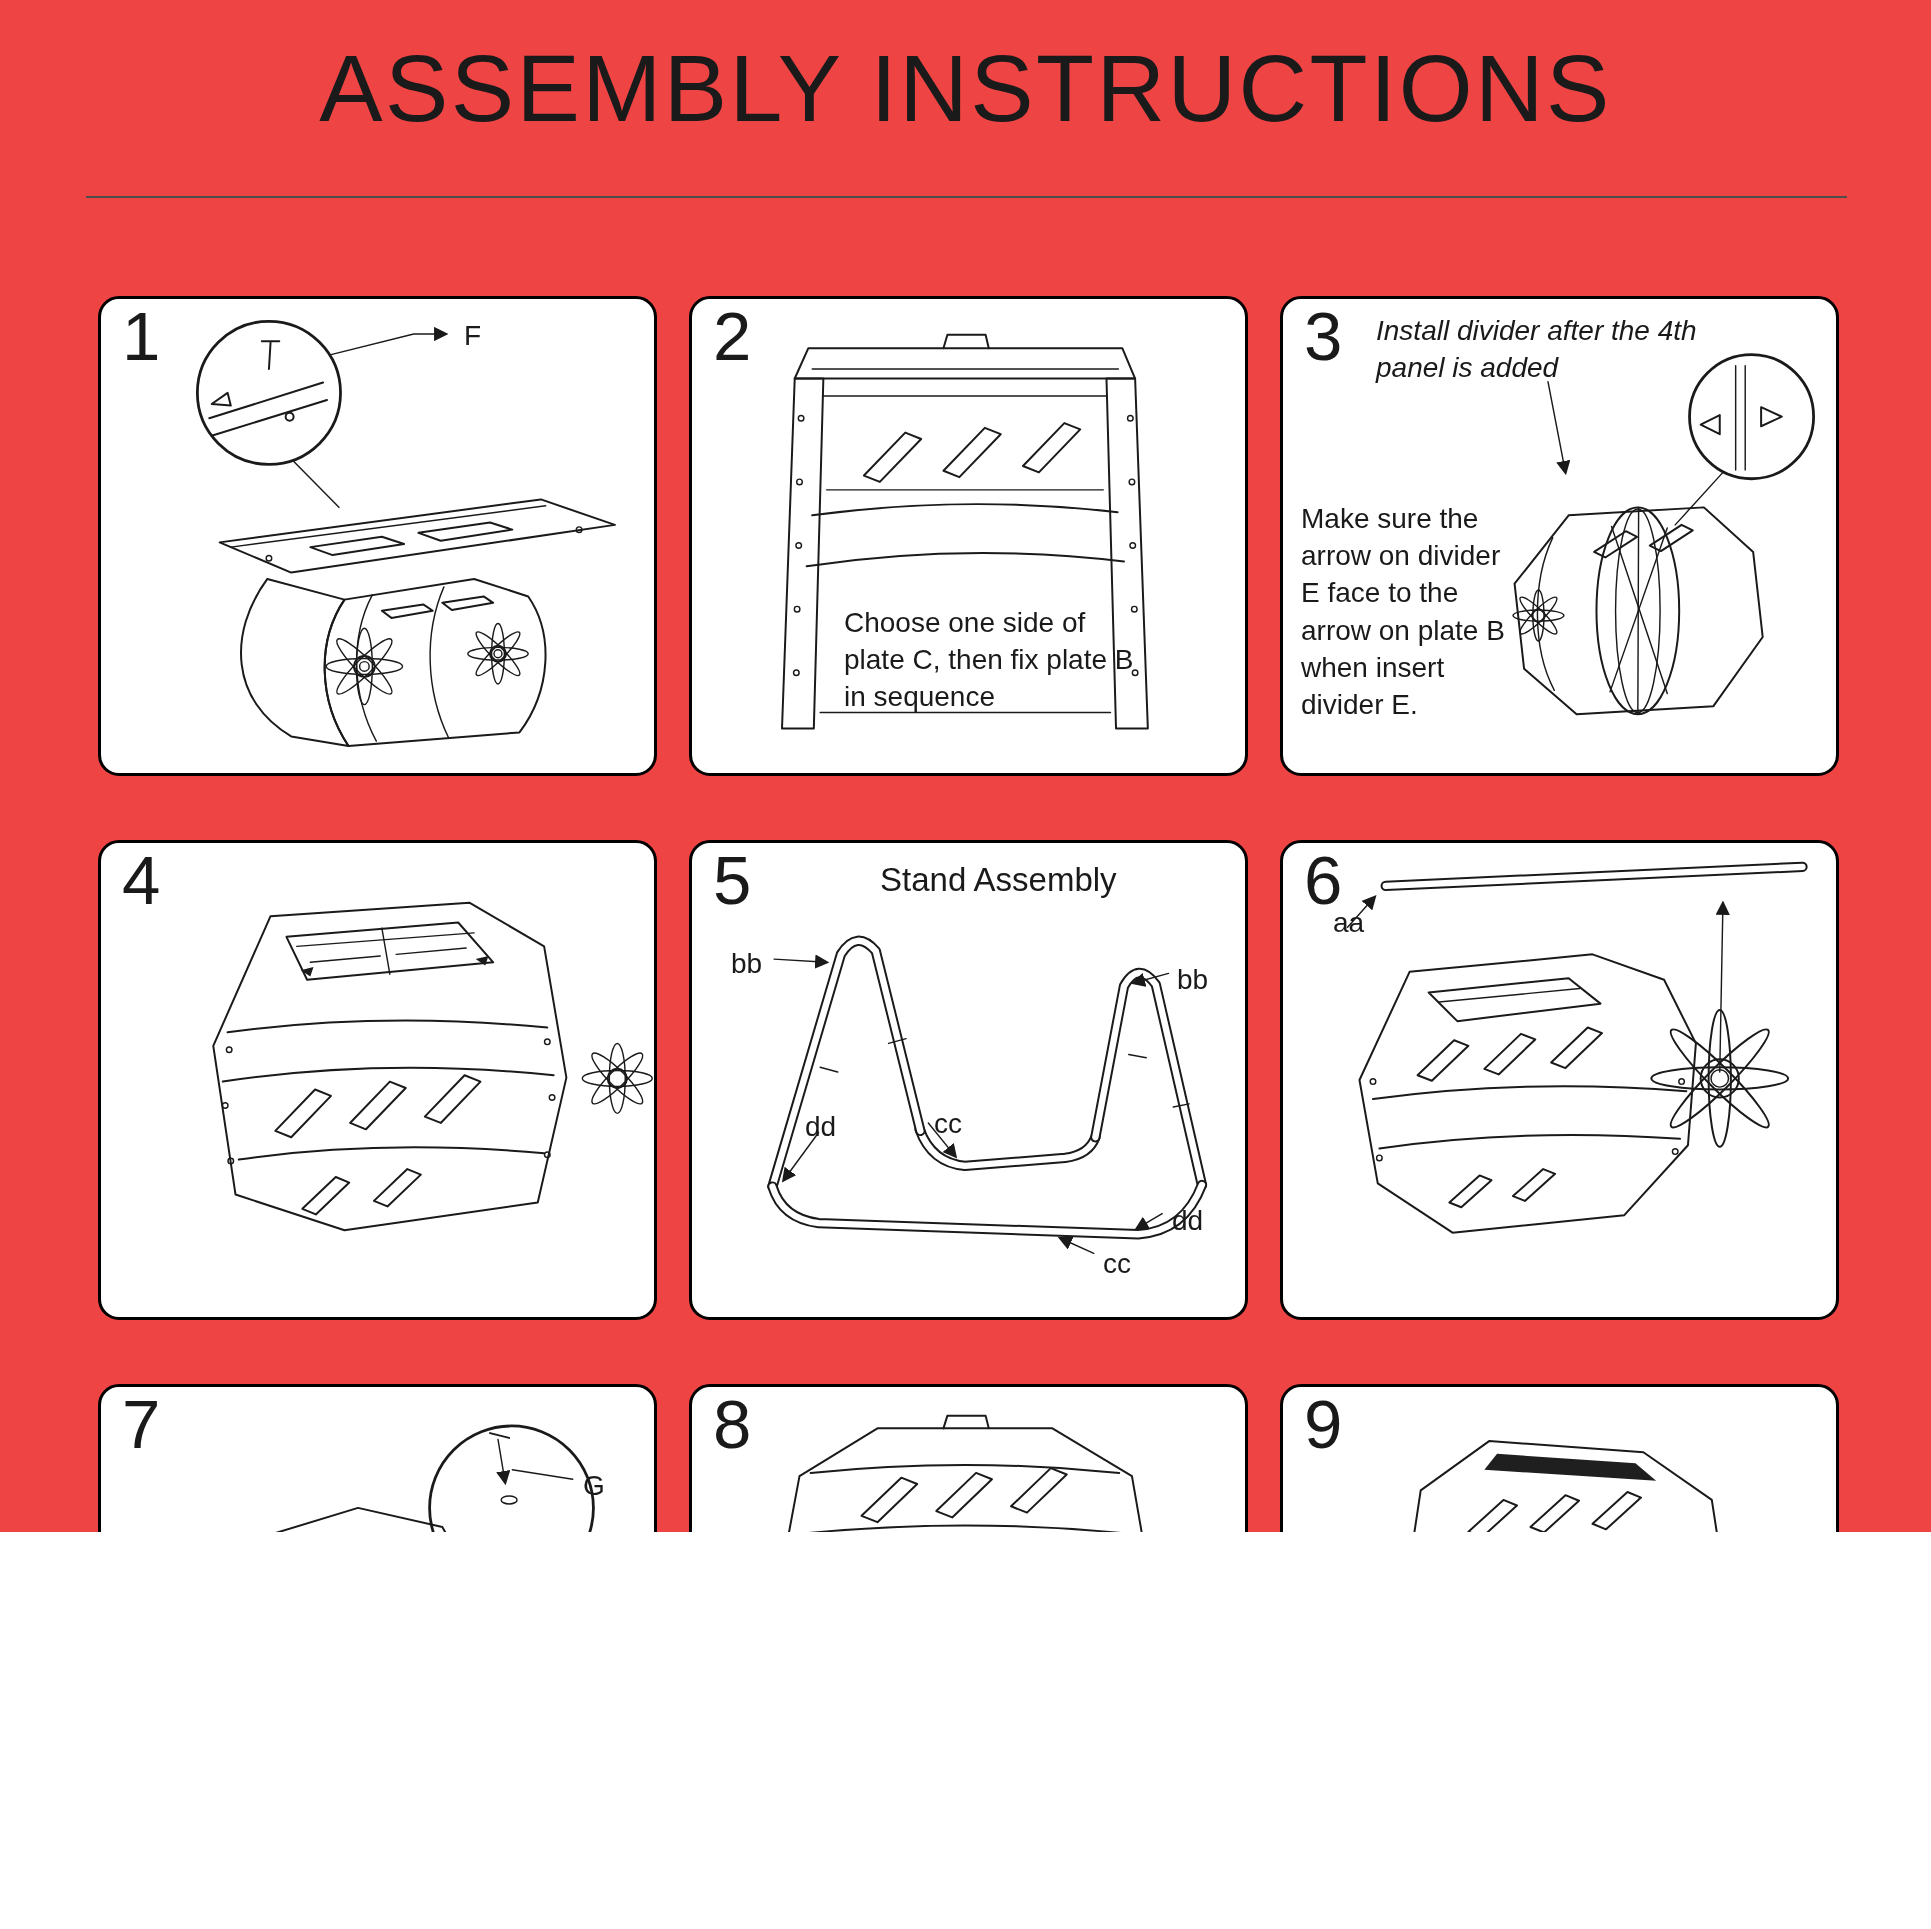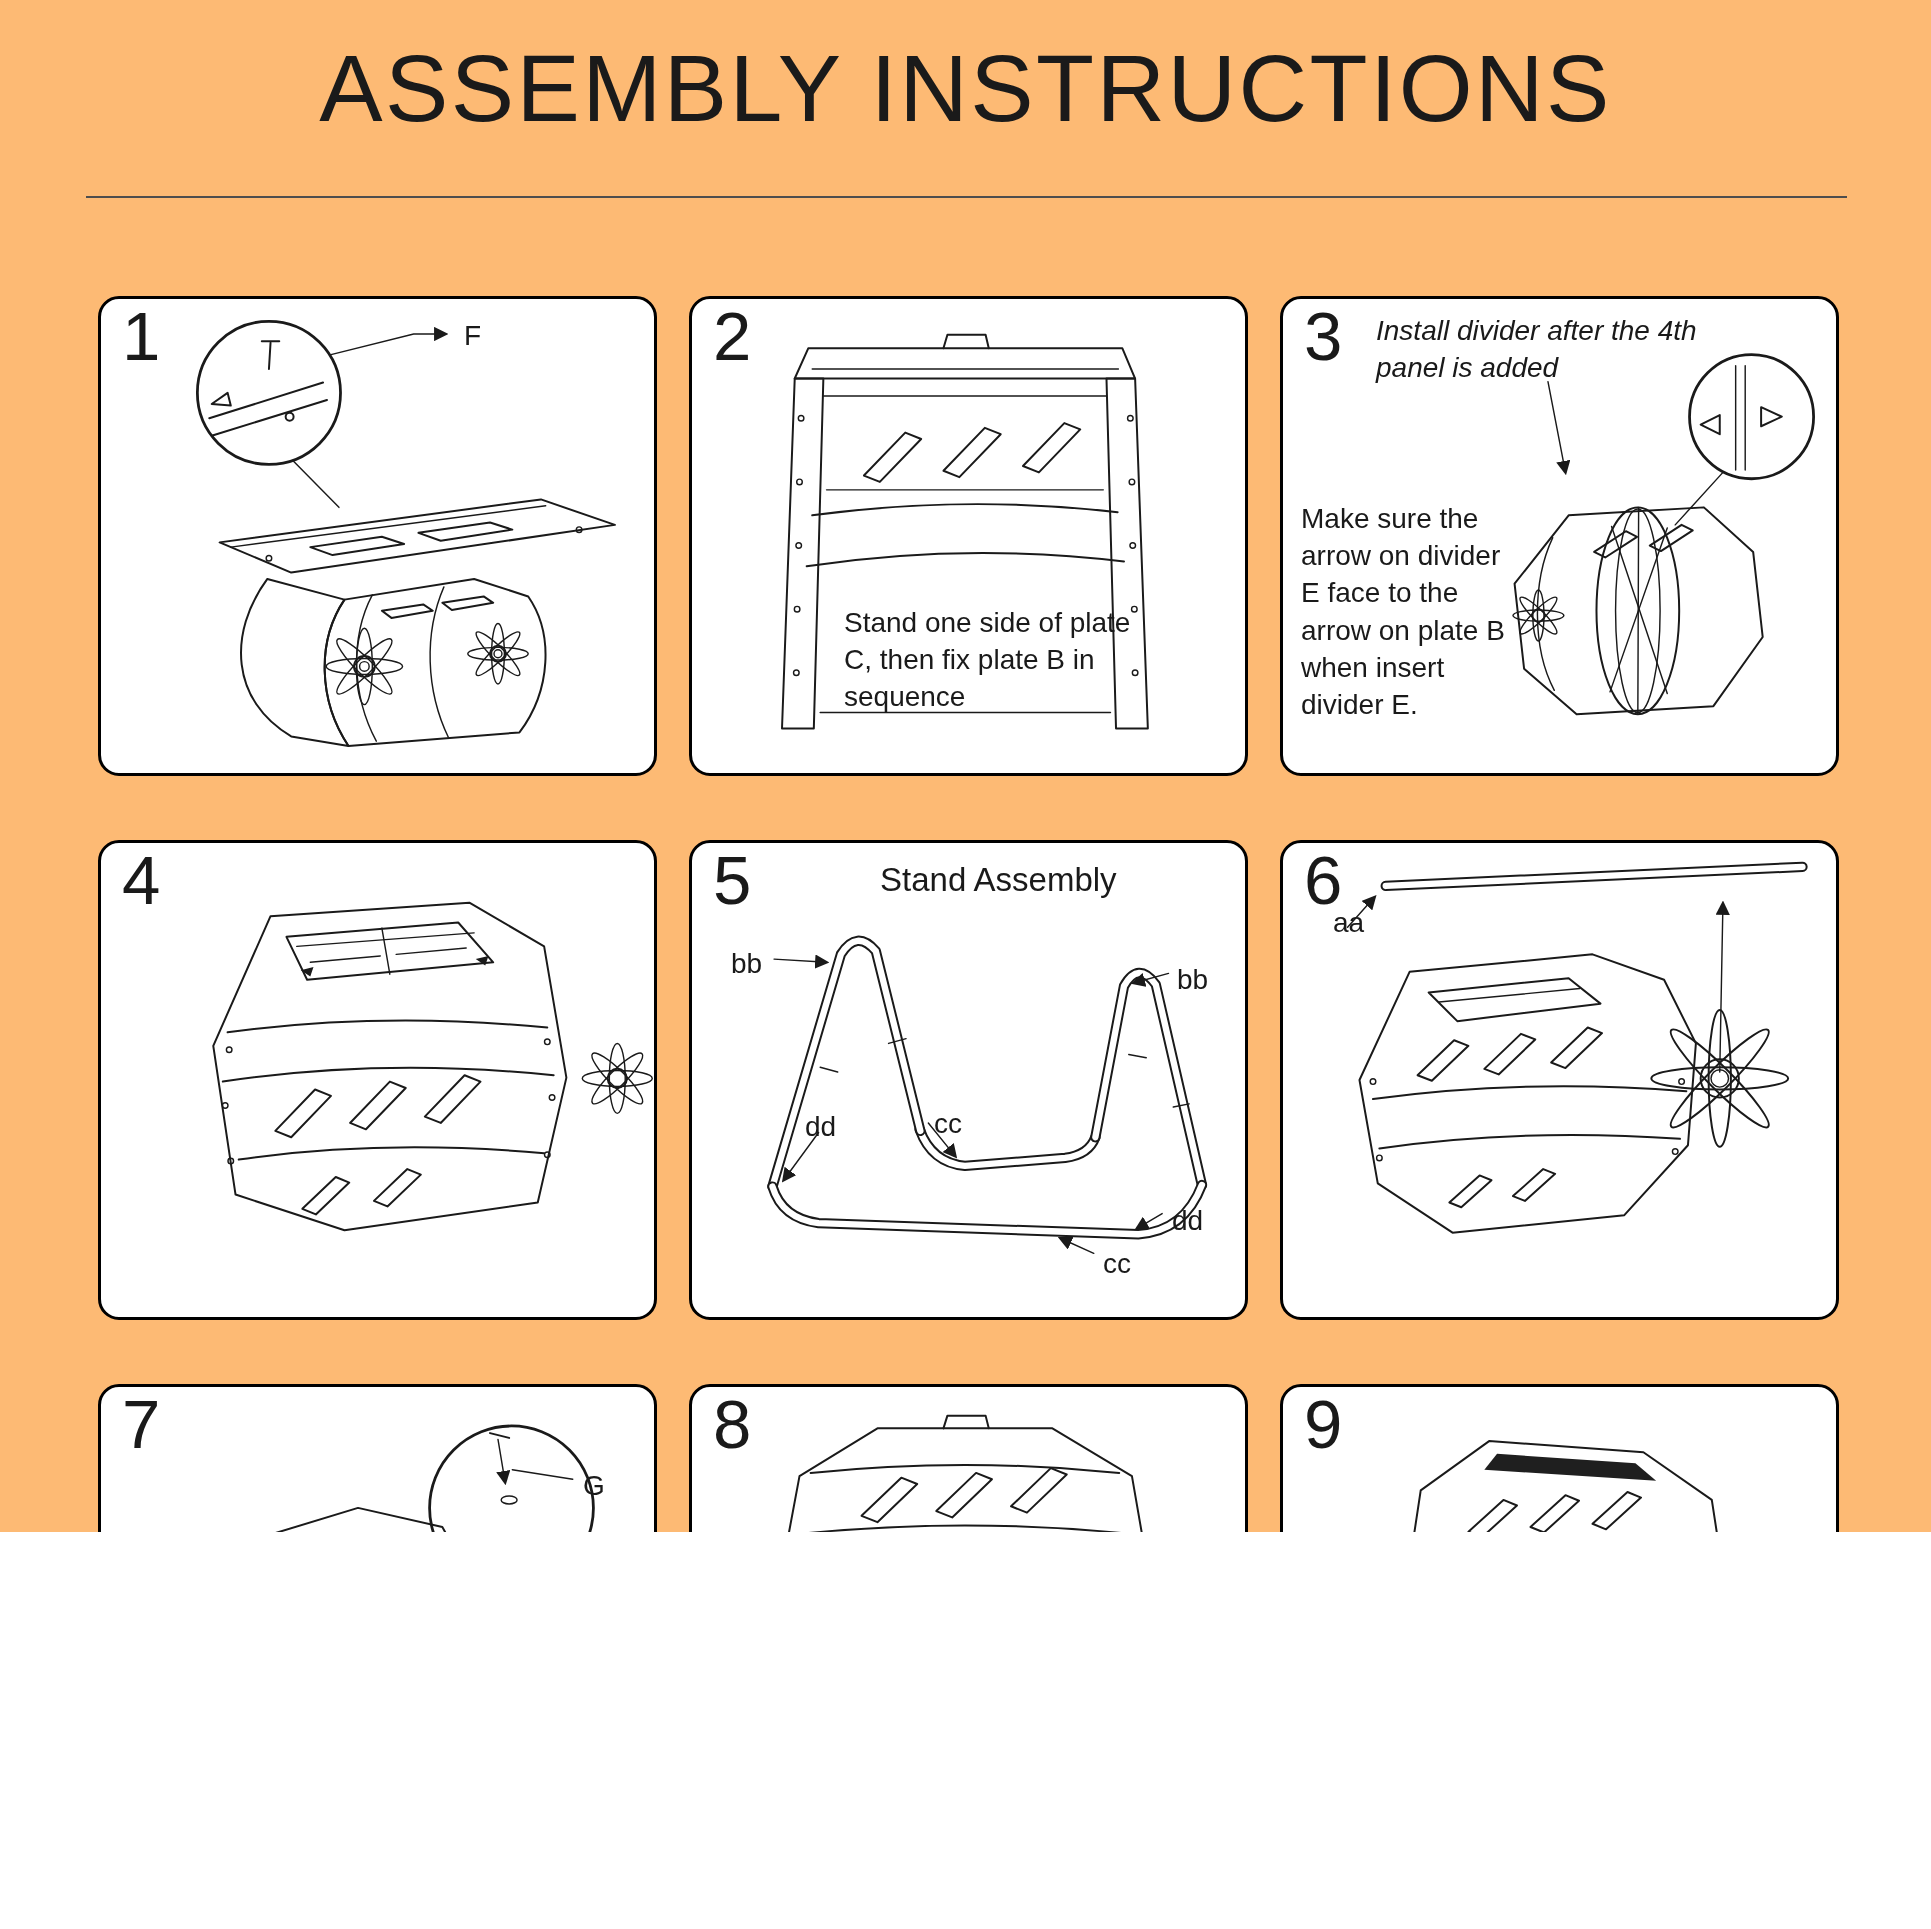--- a/index.html
+++ b/index.html
@@ -1,18 +1,18 @@
 <!DOCTYPE html>
 <html style="font-size:13px"><head>
 <meta charset="utf-8">
 <style>
   * { margin:0; padding:0; box-sizing:border-box; }
   html,body { background:#ffffff; }
   .page {
-    position:relative; width:1931px; height:1532px; background:#fdba74;
+    position:relative; width:1931px; height:1532px; background:#ef4444;
     font-family:"Liberation Sans","DejaVu Sans",sans-serif; color:#1a1a1a; overflow:hidden;
   }
   .title {
     position:absolute; top:34px; left:0; width:100%; text-align:center;
     font-size:95px; font-weight:400; letter-spacing:2.4px; white-space:nowrap;
   }
   .rule { position:absolute; top:196px; left:86px; width:1761px; height:2.4px; background:#4d4d4d; }
   .panel {
     position:absolute; width:559px; height:480px; border:3.2px solid #000;
     border-radius:21px; background:#fff;
@@ -96,21 +96,21 @@
         <ellipse class="thin" rx="8" ry="38" transform="rotate(90)"></ellipse>
           <ellipse class="thin" rx="8" ry="38" transform="rotate(135)"></ellipse>
         <circle class="ln" r="10"></circle>
           <circle class="thin" r="5"></circle>
       </g>
     </svg>
   </section>
 
   <section class="panel p2">
     <span class="num">2</span>
-    <div class="note" style="left:152px; top:305px; width:306px;">Stand one side of plate C, then fix plate B in sequence</div>
+    <div class="note" style="left:152px; top:305px; width:306px;">Choose one side of plate C, then fix plate B in sequence</div>
     <svg class="art" viewBox="0 0 693 596">
       <path class="ln" d="M128 100 L556 100 L540 62 L145 62 Z"></path>
       <path class="ln" d="M315 62 L320 45 L368 45 L372 62"></path>
       <path class="thin" d="M150 88 L535 88"></path>
       <path class="ln" d="M128 100 L112 540 L152 540 L164 100 Z"></path>
       <path class="ln" d="M556 100 L572 540 L532 540 L520 100 Z"></path>
       <circle class="thin" cx="136" cy="150" r="3.5"></circle>
         <circle class="thin" cx="134" cy="230" r="3.5"></circle>
       <circle class="thin" cx="133" cy="310" r="3.5"></circle>
         <circle class="thin" cx="131" cy="390" r="3.5"></circle>

